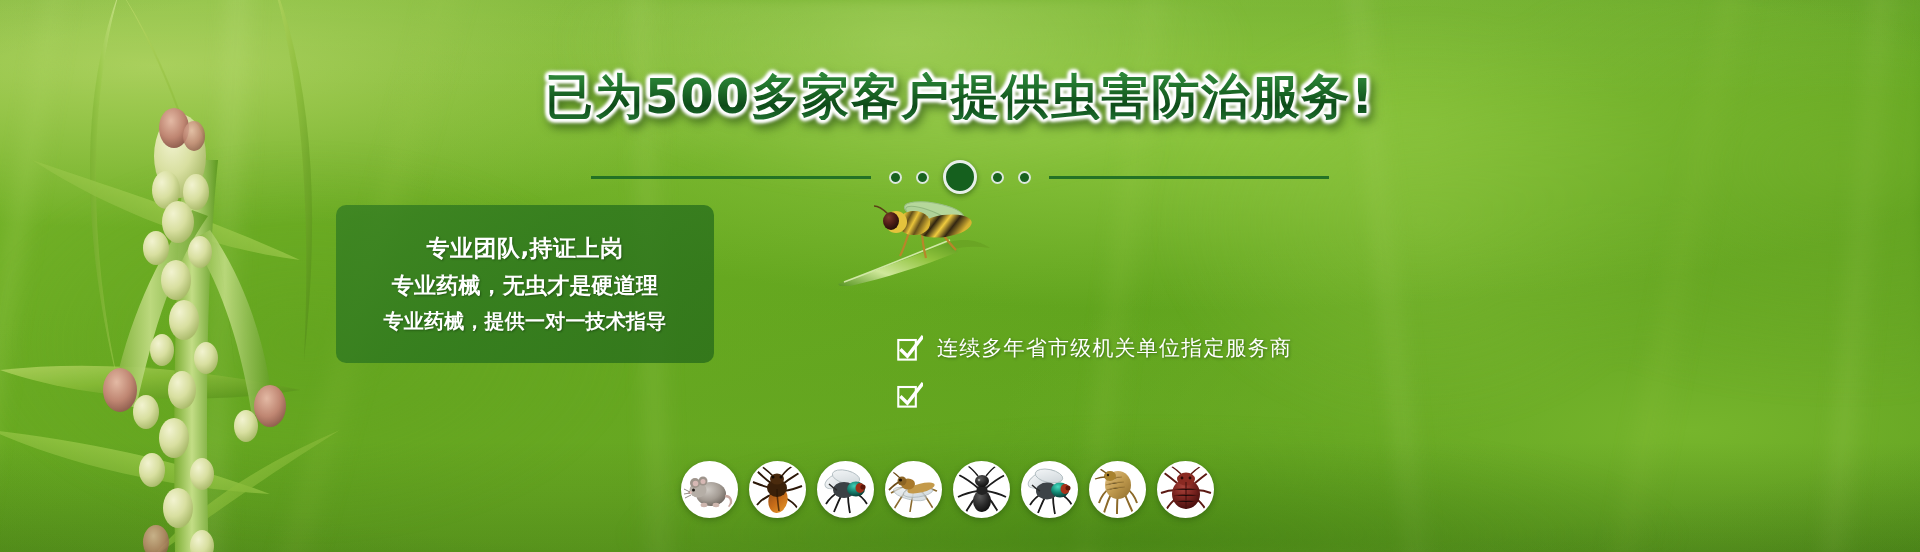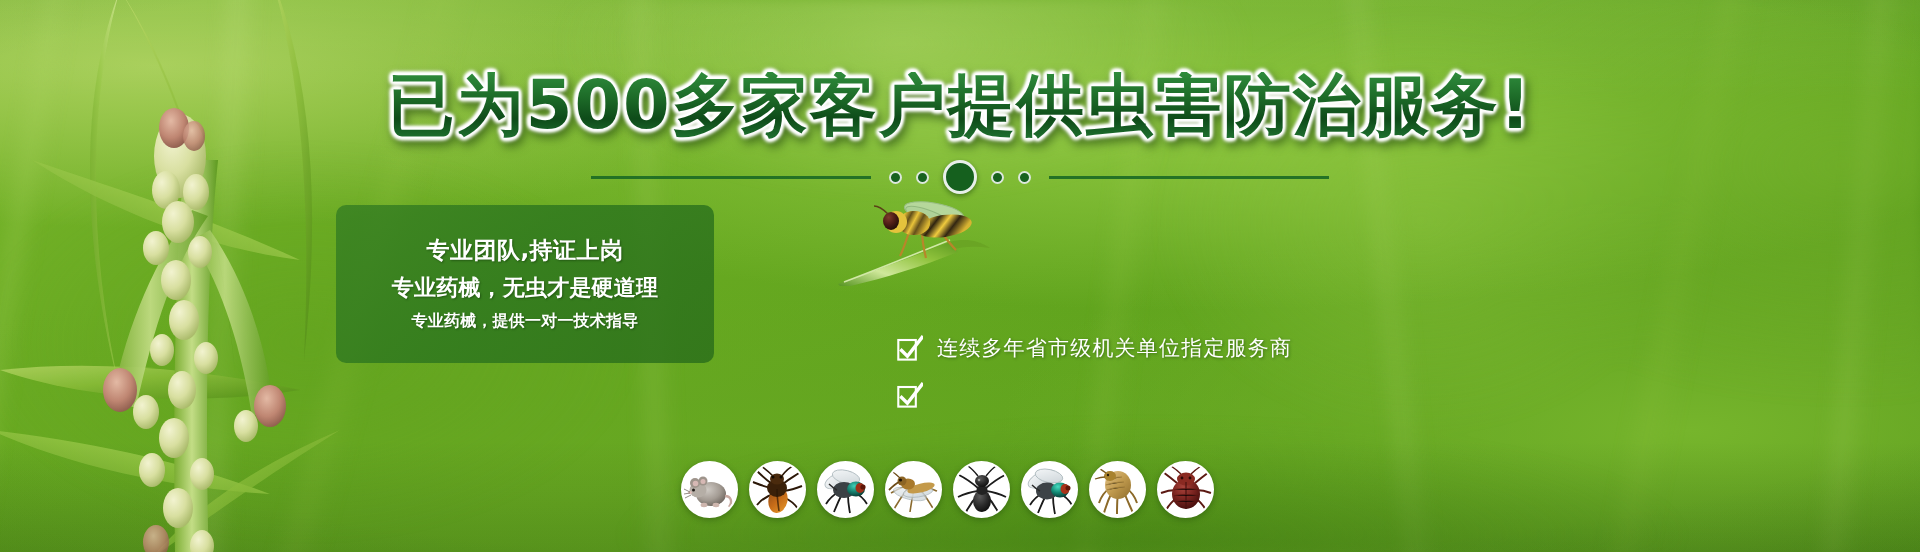--- a/index.html
+++ b/index.html
@@ -67,21 +67,21 @@
 
   
   .headline-wrap {
     position:absolute;
     left:0; right:0; top:72px;
     text-align:center;
   }
   .headline {
     display:inline-block;
     font-family:"DejaVu Sans", sans-serif;
-    font-size:67px;
+    font-size:48px;
     font-weight:bold;
     letter-spacing:2px;
     line-height:1;
     color:#145c22;
     background:linear-gradient(to bottom, #2f8c3c 0%, #1d6b28 38%, #0e4b19 70%, #1f7130 100%);
     -webkit-background-clip:text;
     background-clip:text;
     -webkit-text-fill-color:transparent;
     text-shadow:none;
     filter:
@@ -141,21 +141,21 @@
   .feature-line {
     color:#ffffff;
     font-family:"DejaVu Sans", sans-serif;
     font-weight:bold;
     white-space:nowrap;
     text-shadow:1px 1px 2px rgba(10,40,4,.45);
     line-height:1.05;
   }
   .feature-line.l1 { font-size:23px; letter-spacing:.5px; }
   .feature-line.l2 { font-size:22px; letter-spacing:.2px; }
-  .feature-line.l3 { font-size:16px; letter-spacing:.2px; }
+  .feature-line.l3 { font-size:20px; letter-spacing:.2px; }
 
   
   .hoverfly { position:absolute; left:838px; top:196px; width:160px; height:90px; }
 
   
   .bullets {
     position:absolute;
     left:862px; top:334px;
     display:flex; flex-direction:column;
     gap:20px;

